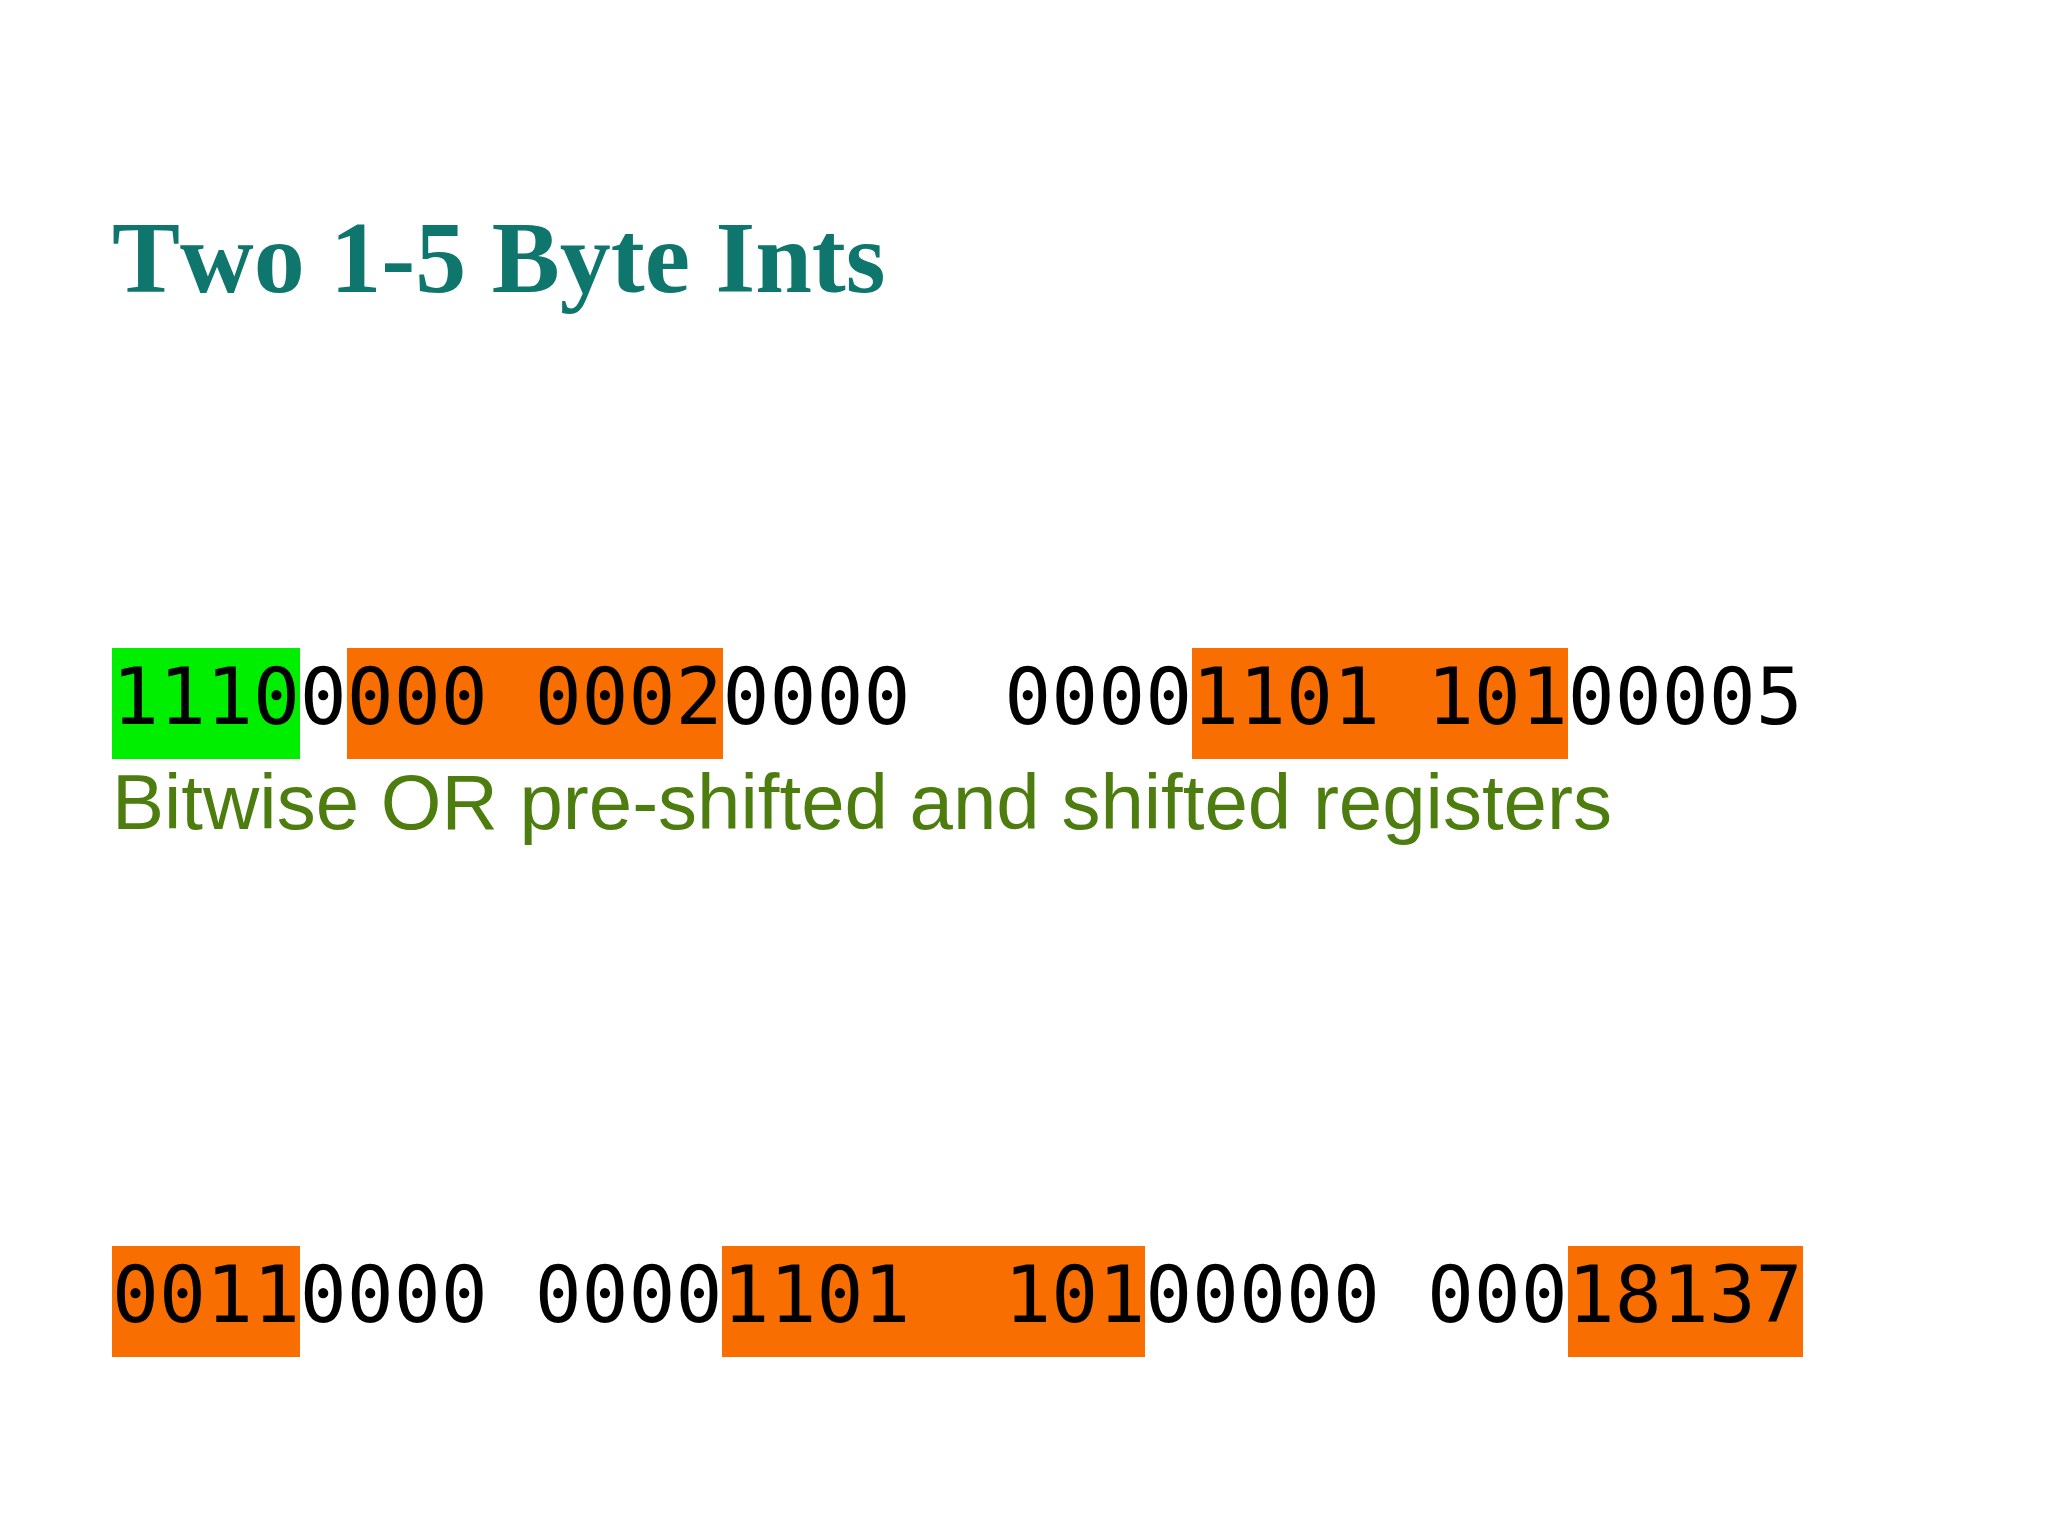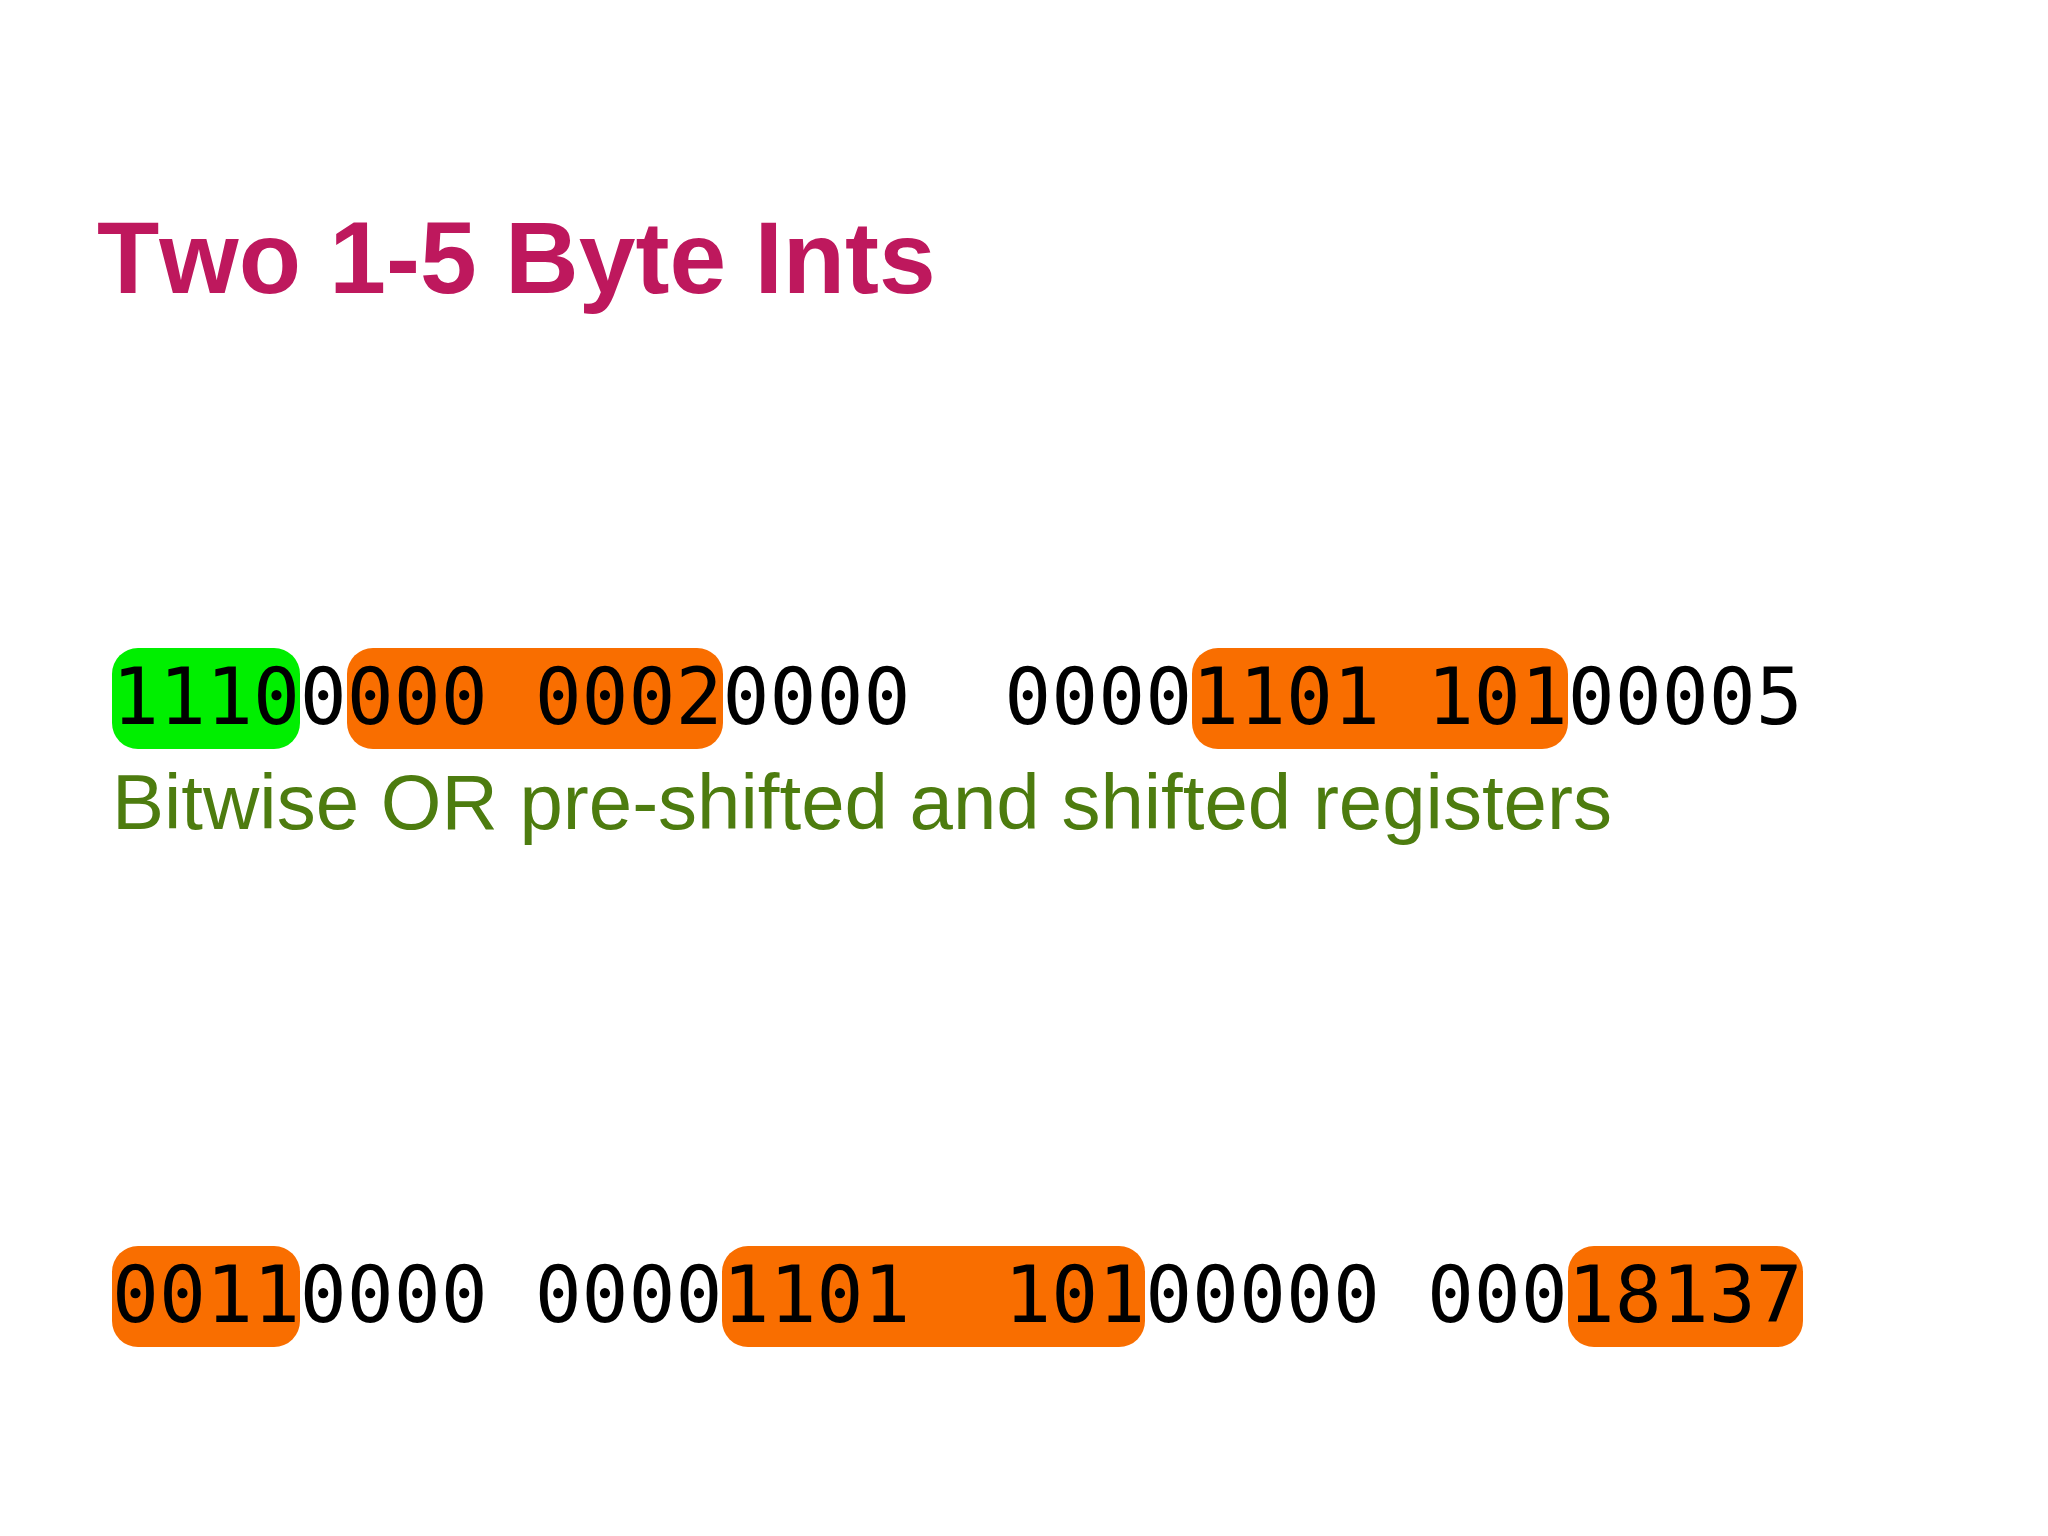--- a/index.html
+++ b/index.html
@@ -6,41 +6,41 @@
   body {
     width: 2048px;
     height: 1536px;
     position: relative;
     background: #ffffff;
     overflow: hidden;
     font-kerning: none;
   }
   .slide-title {
     position: absolute;
-    left: 97px;
+    left: 112px;
     top: 134px;
-    font-family: Liberation Sans, sans-serif;
+    font-family: Liberation Serif, serif;
     font-weight: bold;
     font-size: 102px;
     line-height: 1.1;
-    color: #be185d;
+    color: #0f766e;
     white-space: pre;
   }
   .mono-block {
     position: absolute;
     left: 112px;
     font-family: "DejaVu Sans Mono", monospace;
     font-size: 78px;
     line-height: 119px;
     color: #000;
     white-space: pre;
   }
   #registers-block { top: 400px; }
   #result-block { top: 998px; }
-  .mono-block .seg { padding: 4px 0 7px 0; border-radius: 26px; }
+  .mono-block .seg { padding: 4px 0 17px 0; }
   .hl-green  { background-color: var(--hl-green); }
   .hl-orange { background-color: var(--hl-orange); }
   .subtitle-text {
     position: absolute;
     left: 112px;
     top: 756px;
     font-family: "Liberation Sans", sans-serif;
     font-size: 78px;
     line-height: 92px;
     color: #4d7c0f;

